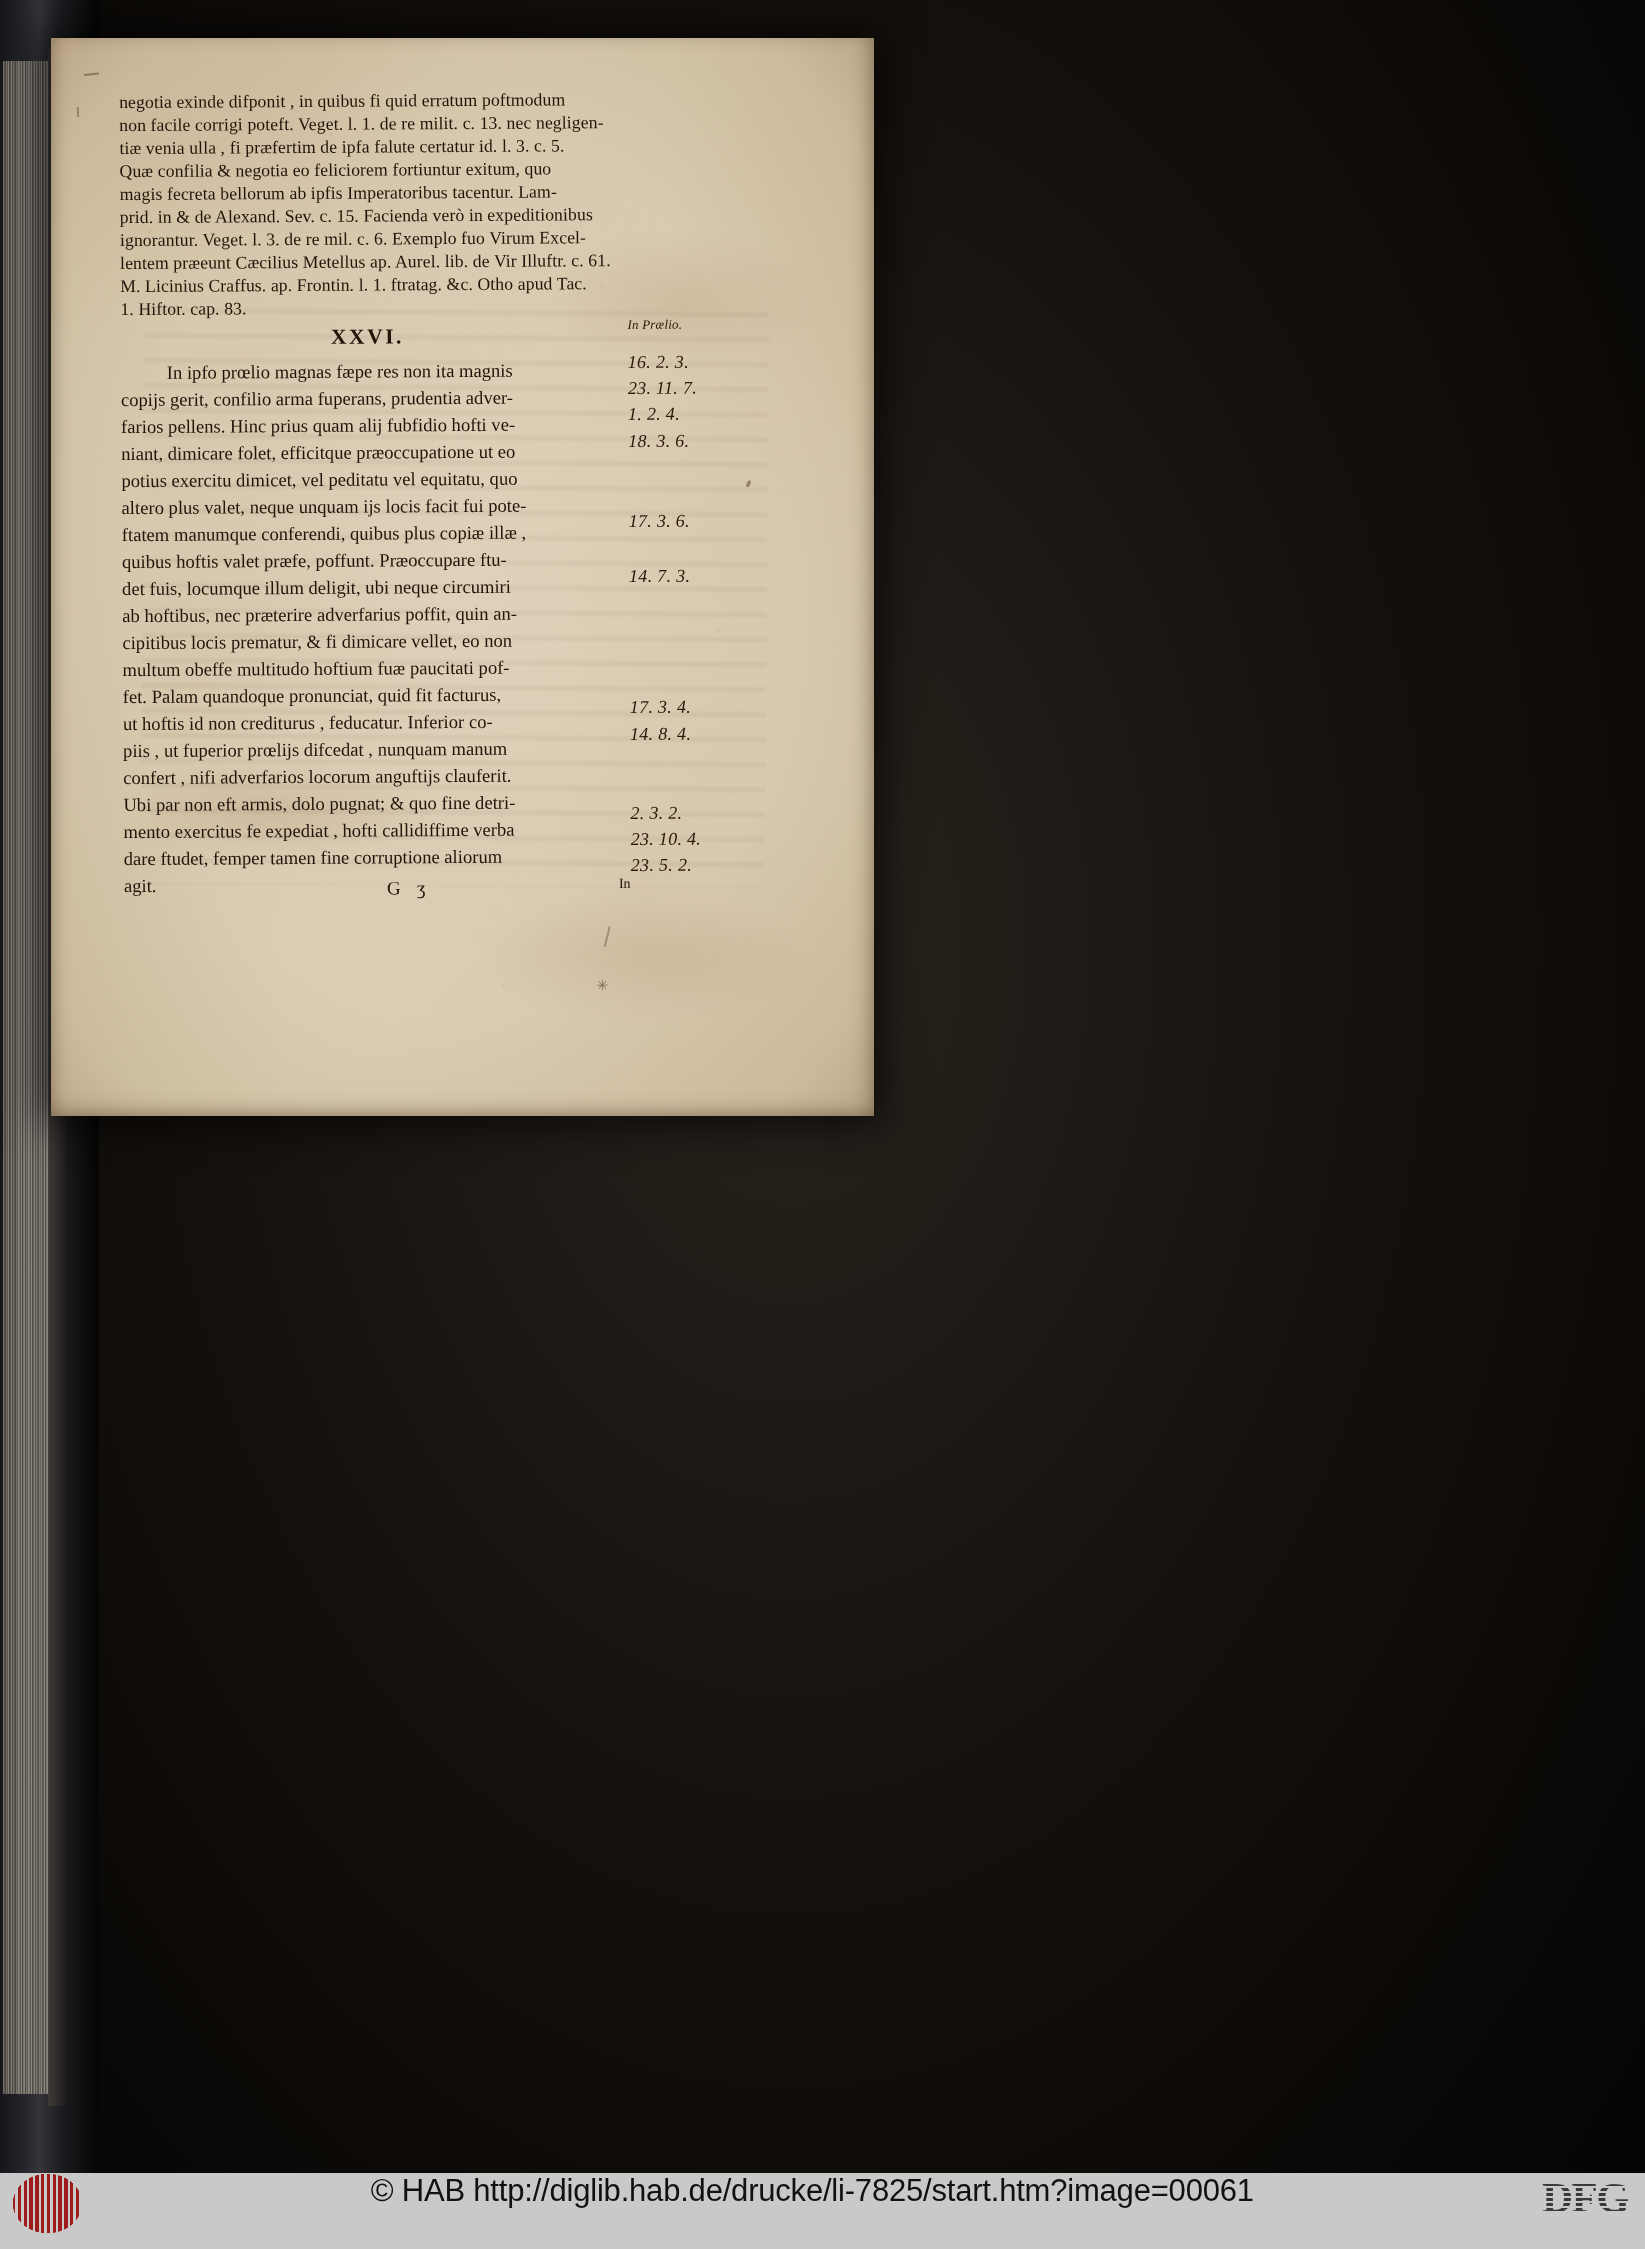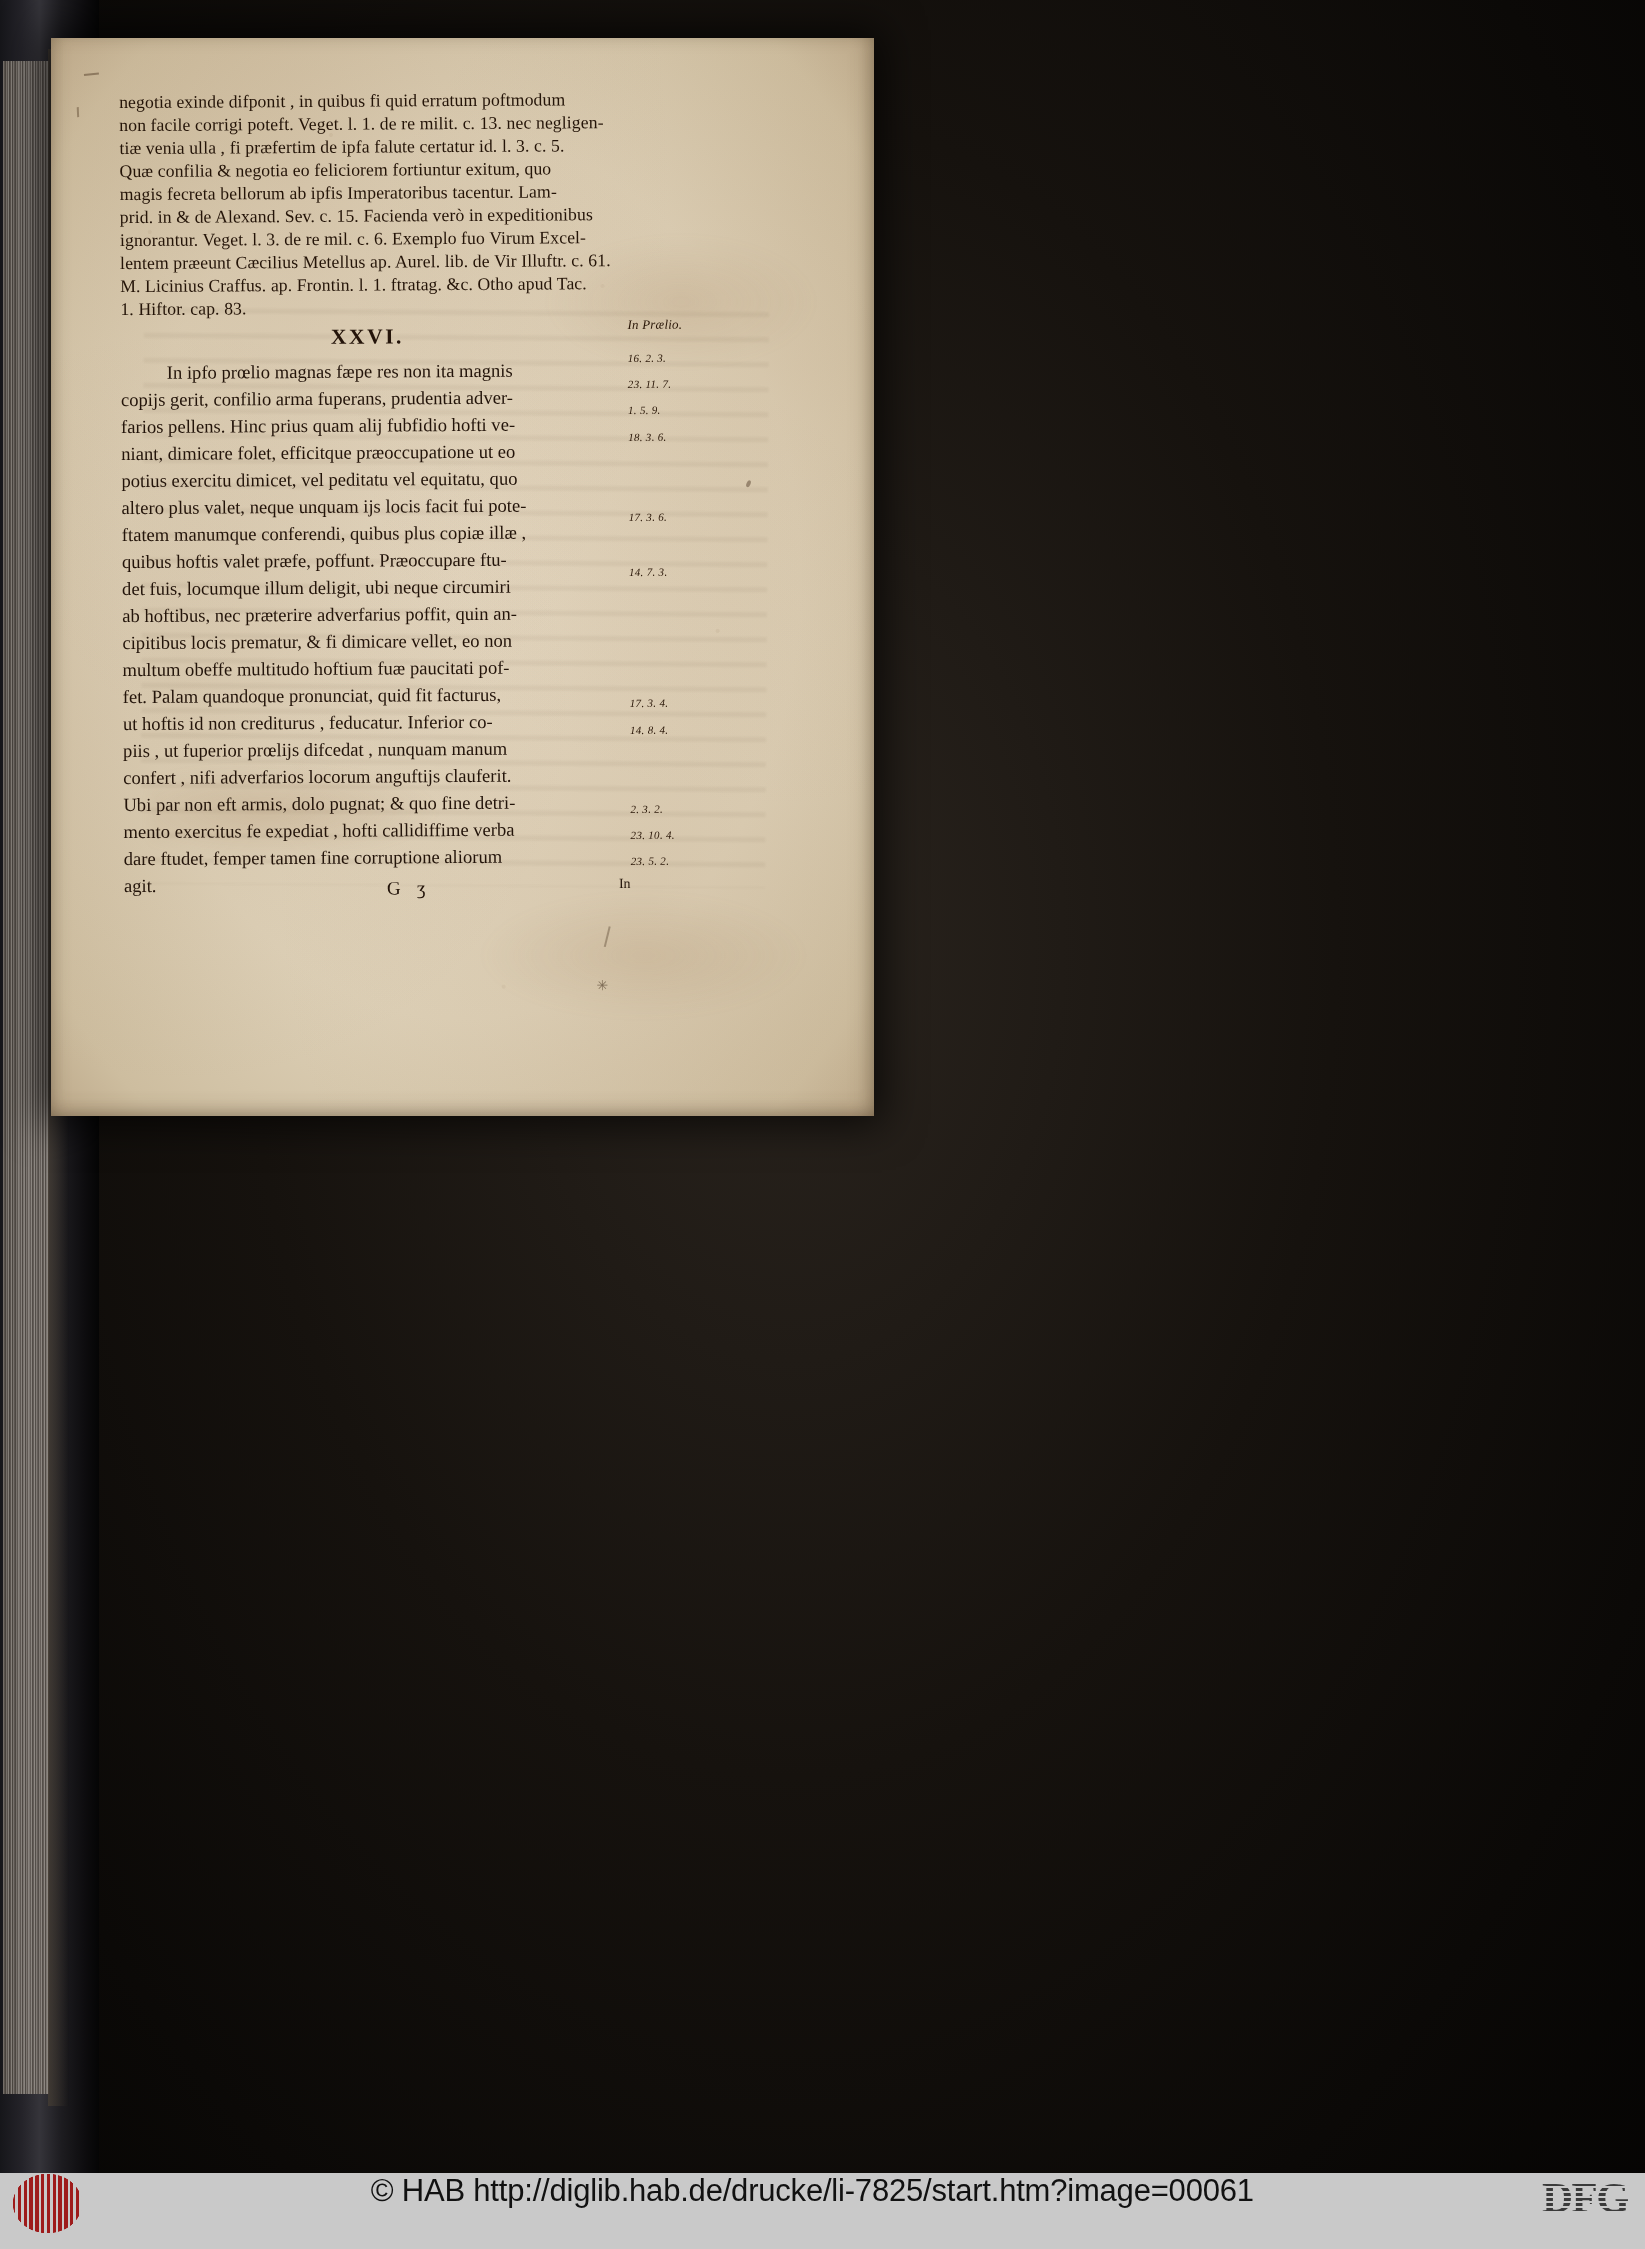--- a/index.html
+++ b/index.html
@@ -179,21 +179,21 @@
     left: 10px; top: 0;
     font-style: italic;
     font-size: 13px;
     letter-spacing: 0.2px;
     white-space: nowrap;
   }
   .mnum {
     position: absolute;
     left: 10px;
     font-style: italic;
-    font-size: 11px;
+    font-size: 18px;
     letter-spacing: 0.3px;
     white-space: nowrap;
   }
 
   
   #sig-row {
     position: absolute;
     left: 71px;
     top: 839px;
     width: 560px;
@@ -341,21 +341,21 @@
       <span class="ln">Ubi par non eft armis, dolo pugnat; &amp; quo fine detri-</span>
       <span class="ln">mento exercitus fe expediat , hofti callidiffime verba</span>
       <span class="ln">dare ftudet, femper tamen fine corruptione aliorum</span>
       <span class="ln">agit.</span>
     </div>
 
     <div id="margin-col">
       <span class="mnote-title">In Prælio.</span>
       <span class="mnum" style="top:35px">16. 2. 3.</span>
       <span class="mnum" style="top:61px">23. 11. 7.</span>
-      <span class="mnum" style="top:87px">1. 5.  9.</span>
+      <span class="mnum" style="top:87px">1. 2.  4.</span>
       <span class="mnum" style="top:114px">18. 3. 6.</span>
       <span class="mnum" style="top:194px">17. 3. 6.</span>
       <span class="mnum" style="top:249px">14. 7. 3.</span>
       <span class="mnum" style="top:380px">17. 3. 4.</span>
       <span class="mnum" style="top:407px">14. 8. 4.</span>
       <span class="mnum" style="top:486px">2. 3. 2.</span>
       <span class="mnum" style="top:512px">23. 10. 4.</span>
       <span class="mnum" style="top:538px">23. 5.  2.</span>
     </div>
 

